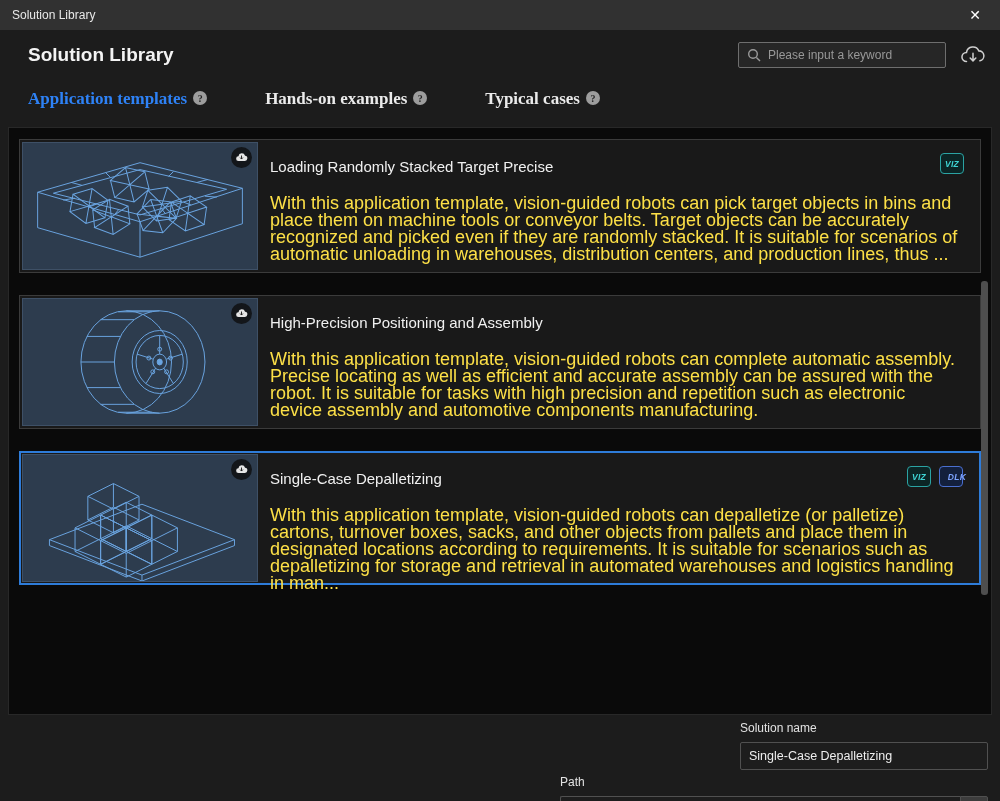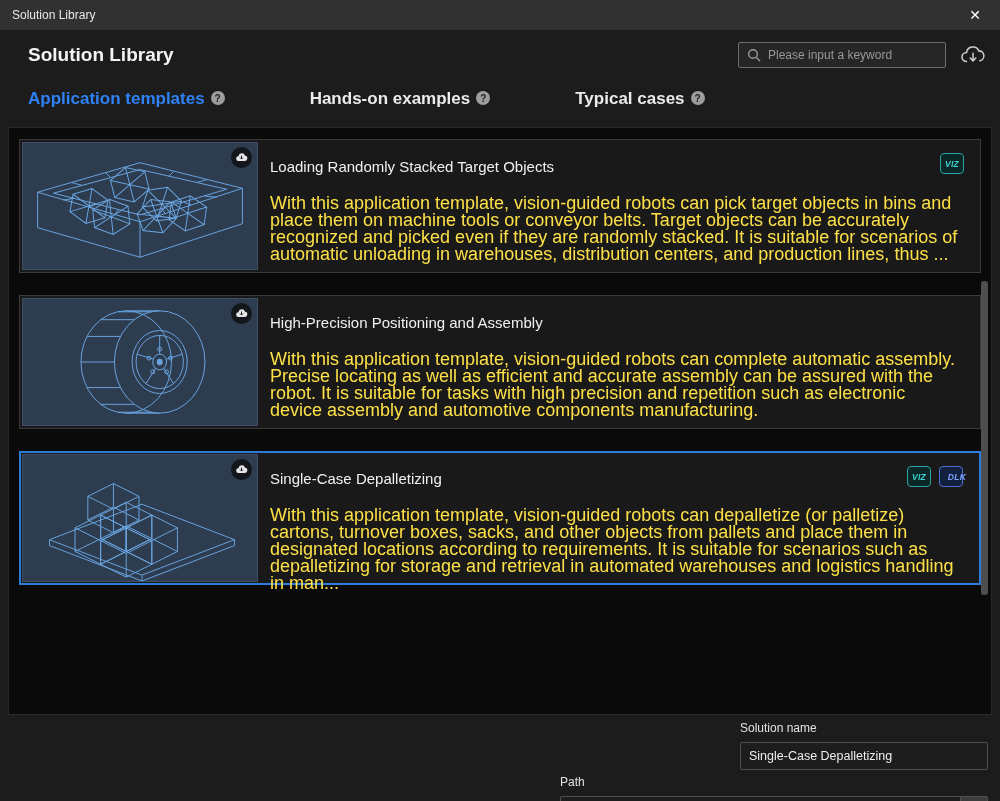--- a/index.html
+++ b/index.html
@@ -30,21 +30,21 @@
     width:208px; height:26px; padding:0 8px;
     background:#262626; border:1px solid #6e6e6e; border-radius:2px;
   }
   .searchbox input {
     flex:1; background:transparent; border:none; outline:none;
     color:#ddd; font-size:12px; font-family:"Liberation Sans",sans-serif;
   }
   .searchbox input::placeholder { color:#989898; }
   .hdr-cloud { width:26px; height:22px; cursor:pointer; }
   
-  .tabs { display:flex; gap:85px; padding:21px 0 0 28px; }
+  .tabs { display:flex; gap:58px; padding:21px 0 0 28px;font-family:Liberation Serif, serif; }
   .tab { display:flex; align-items:flex-start; gap:6px; font-size:17px; font-weight:bold; color:#ebebeb; cursor:pointer; }
   .tab.active { color:#2e82f6; }
   .qbadge {
     width:14px; height:14px; border-radius:50%;
     background:#9d9d9d; color:#222; font-size:10px; font-weight:bold;
     font-style:normal; display:flex; align-items:center; justify-content:center; margin-top:2px;
   }
   
   .content {
     position:absolute; left:8px; right:8px; top:127px; height:588px;
@@ -171,21 +171,21 @@
           </g>
         </svg>
         <div class="thumb-cloud">
           <svg width="13" height="13" viewBox="0 0 15 13">
             <path d="M4 10.5 a2.7 2.7 0 0 1 0-5.4 3.9 3.9 0 0 1 7.6-.6 2.9 2.9 0 0 1-.6 5.9 z" fill="#e6e6e6"></path>
             <path d="M7.5 4.2 v4 M5.9 6.6 l1.6 1.7 1.6-1.7" fill="none" stroke="#1d1d1d" stroke-width="1.1"></path>
           </svg>
         </div>
       </div>
       <div class="card-body">
-        <div class="card-title">Loading Randomly Stacked Target Objects</div>
+        <div class="card-title">Loading Randomly Stacked Target Precise</div>
         <div class="card-desc">With this application template, vision-guided robots can pick target objects in bins and place them on machine tools or conveyor belts. Target objects can be accurately recognized and picked even if they are randomly stacked. It is suitable for scenarios of automatic unloading in warehouses, distribution centers, and production lines, thus ...</div>
       </div>
       <div class="card-badges">
         <span class="badge viz">VIZ</span>
       </div>
     </div>
 
     <div class="card">
       <div class="thumb">
         <svg class="wire" width="234" height="126" viewBox="0 0 236 128">

